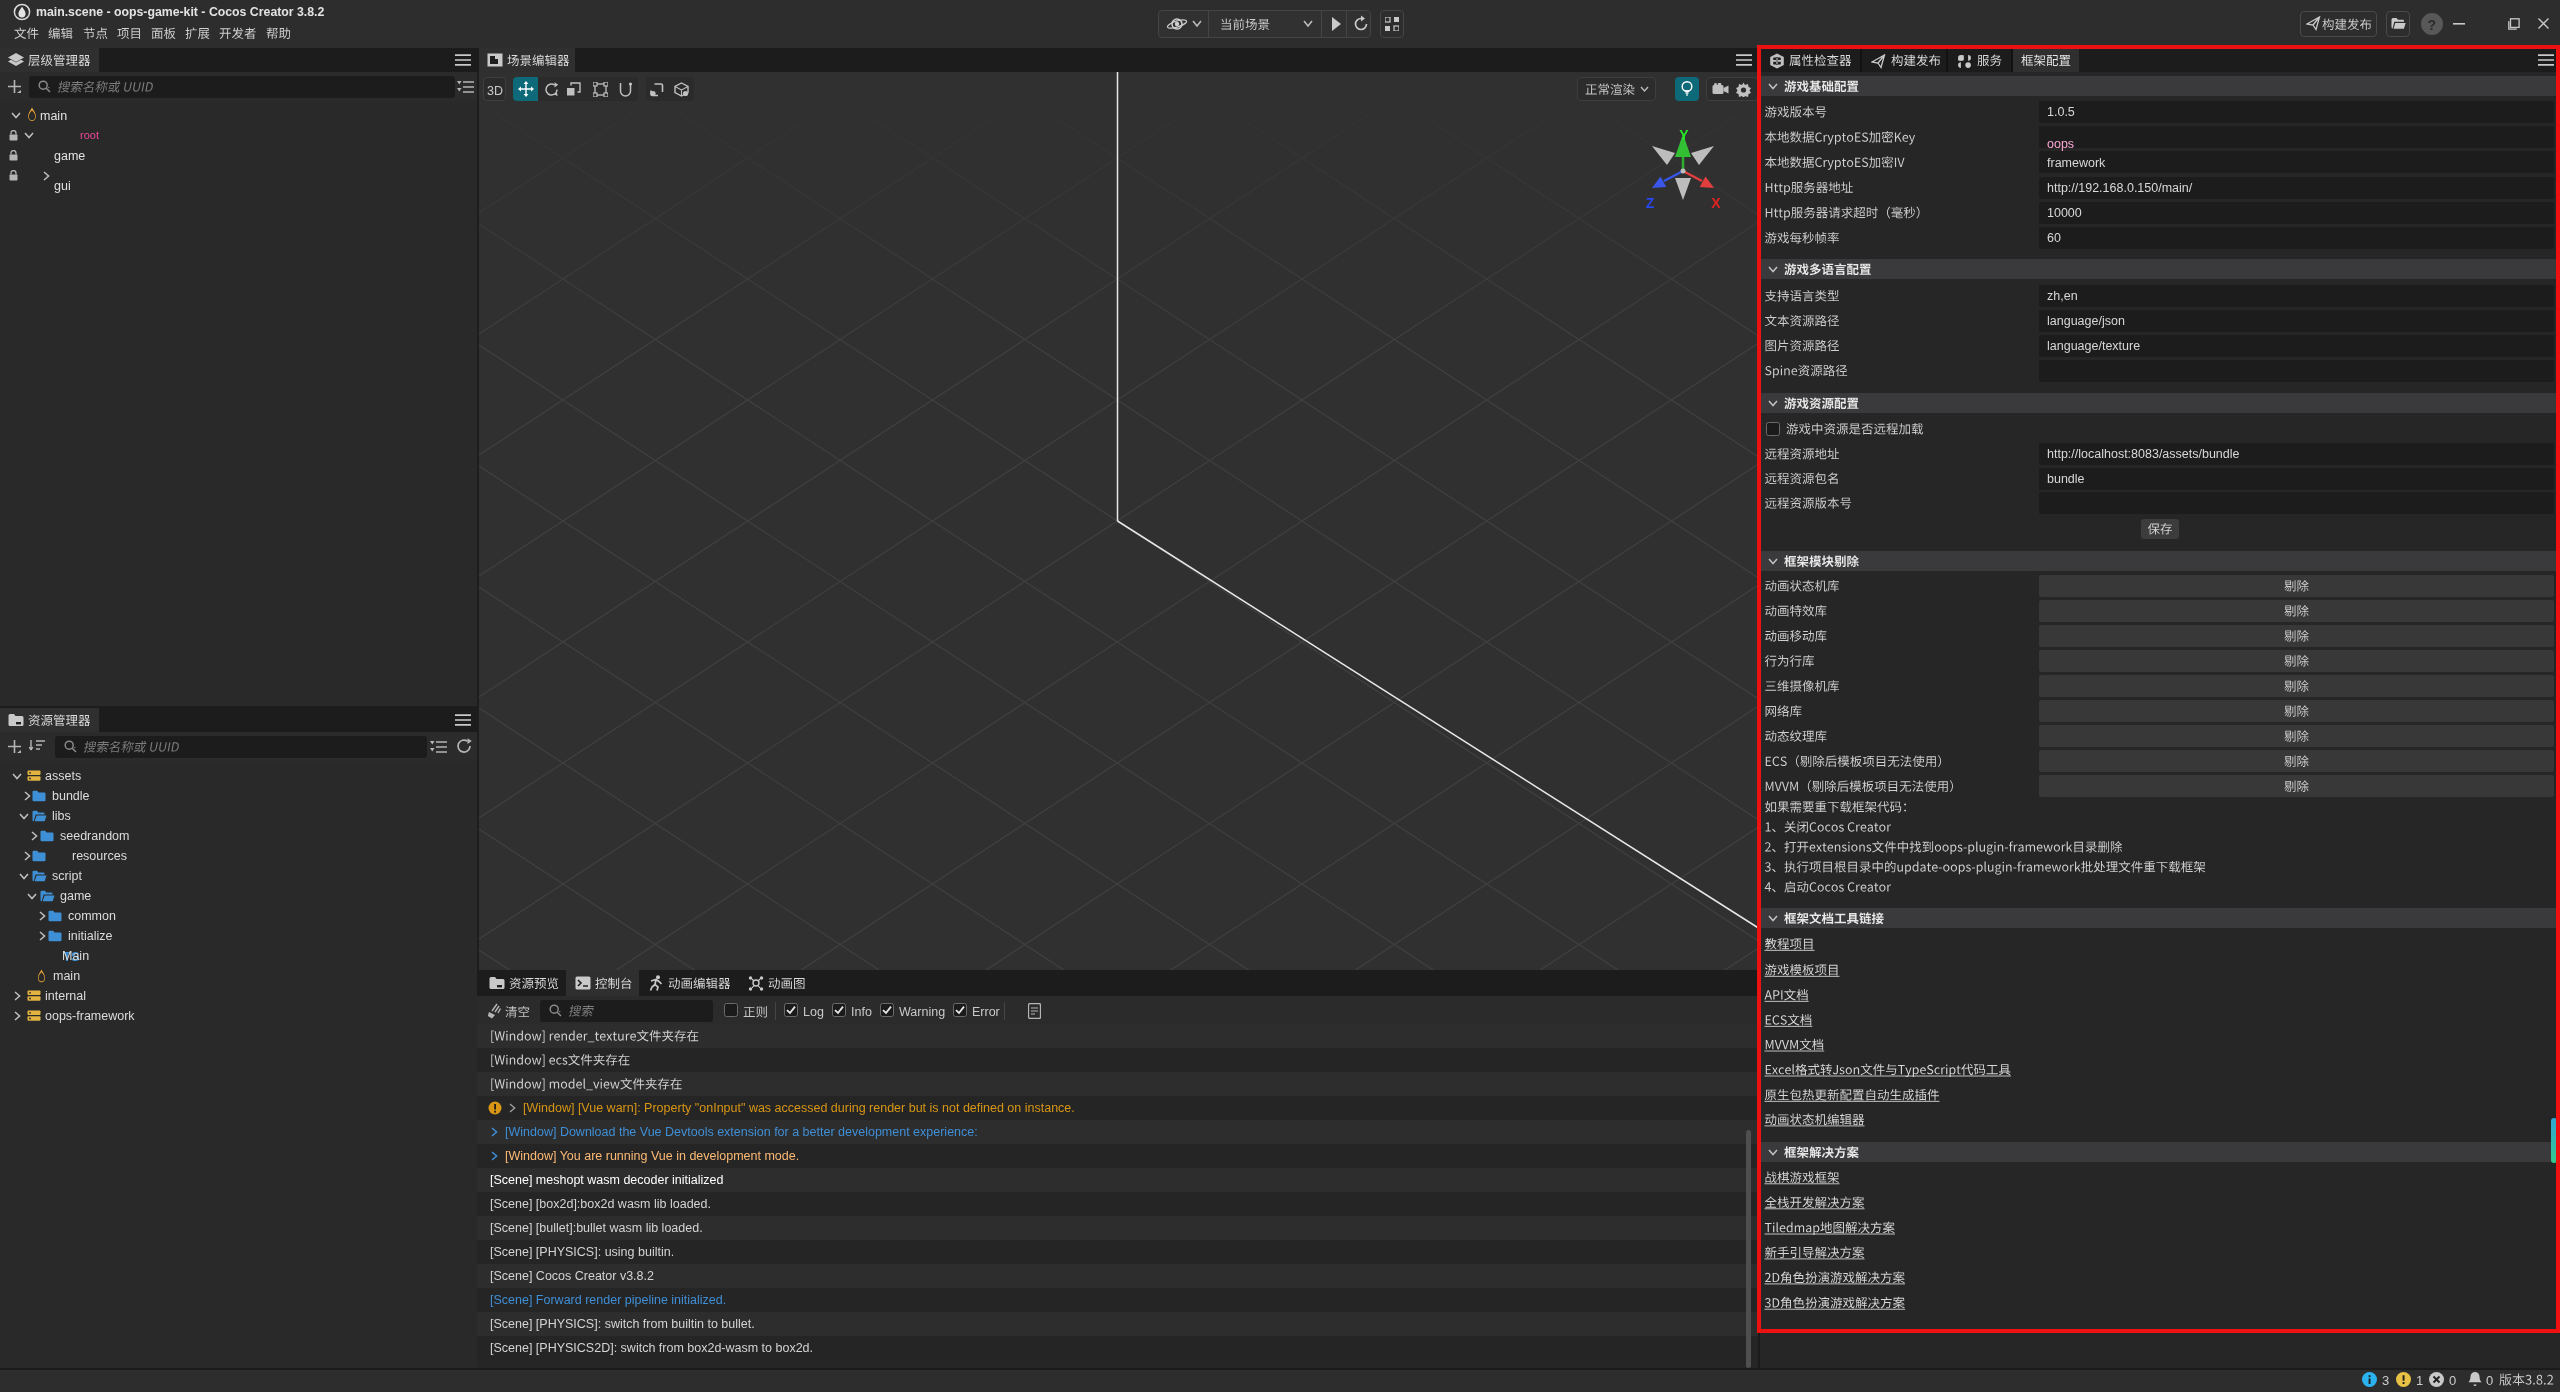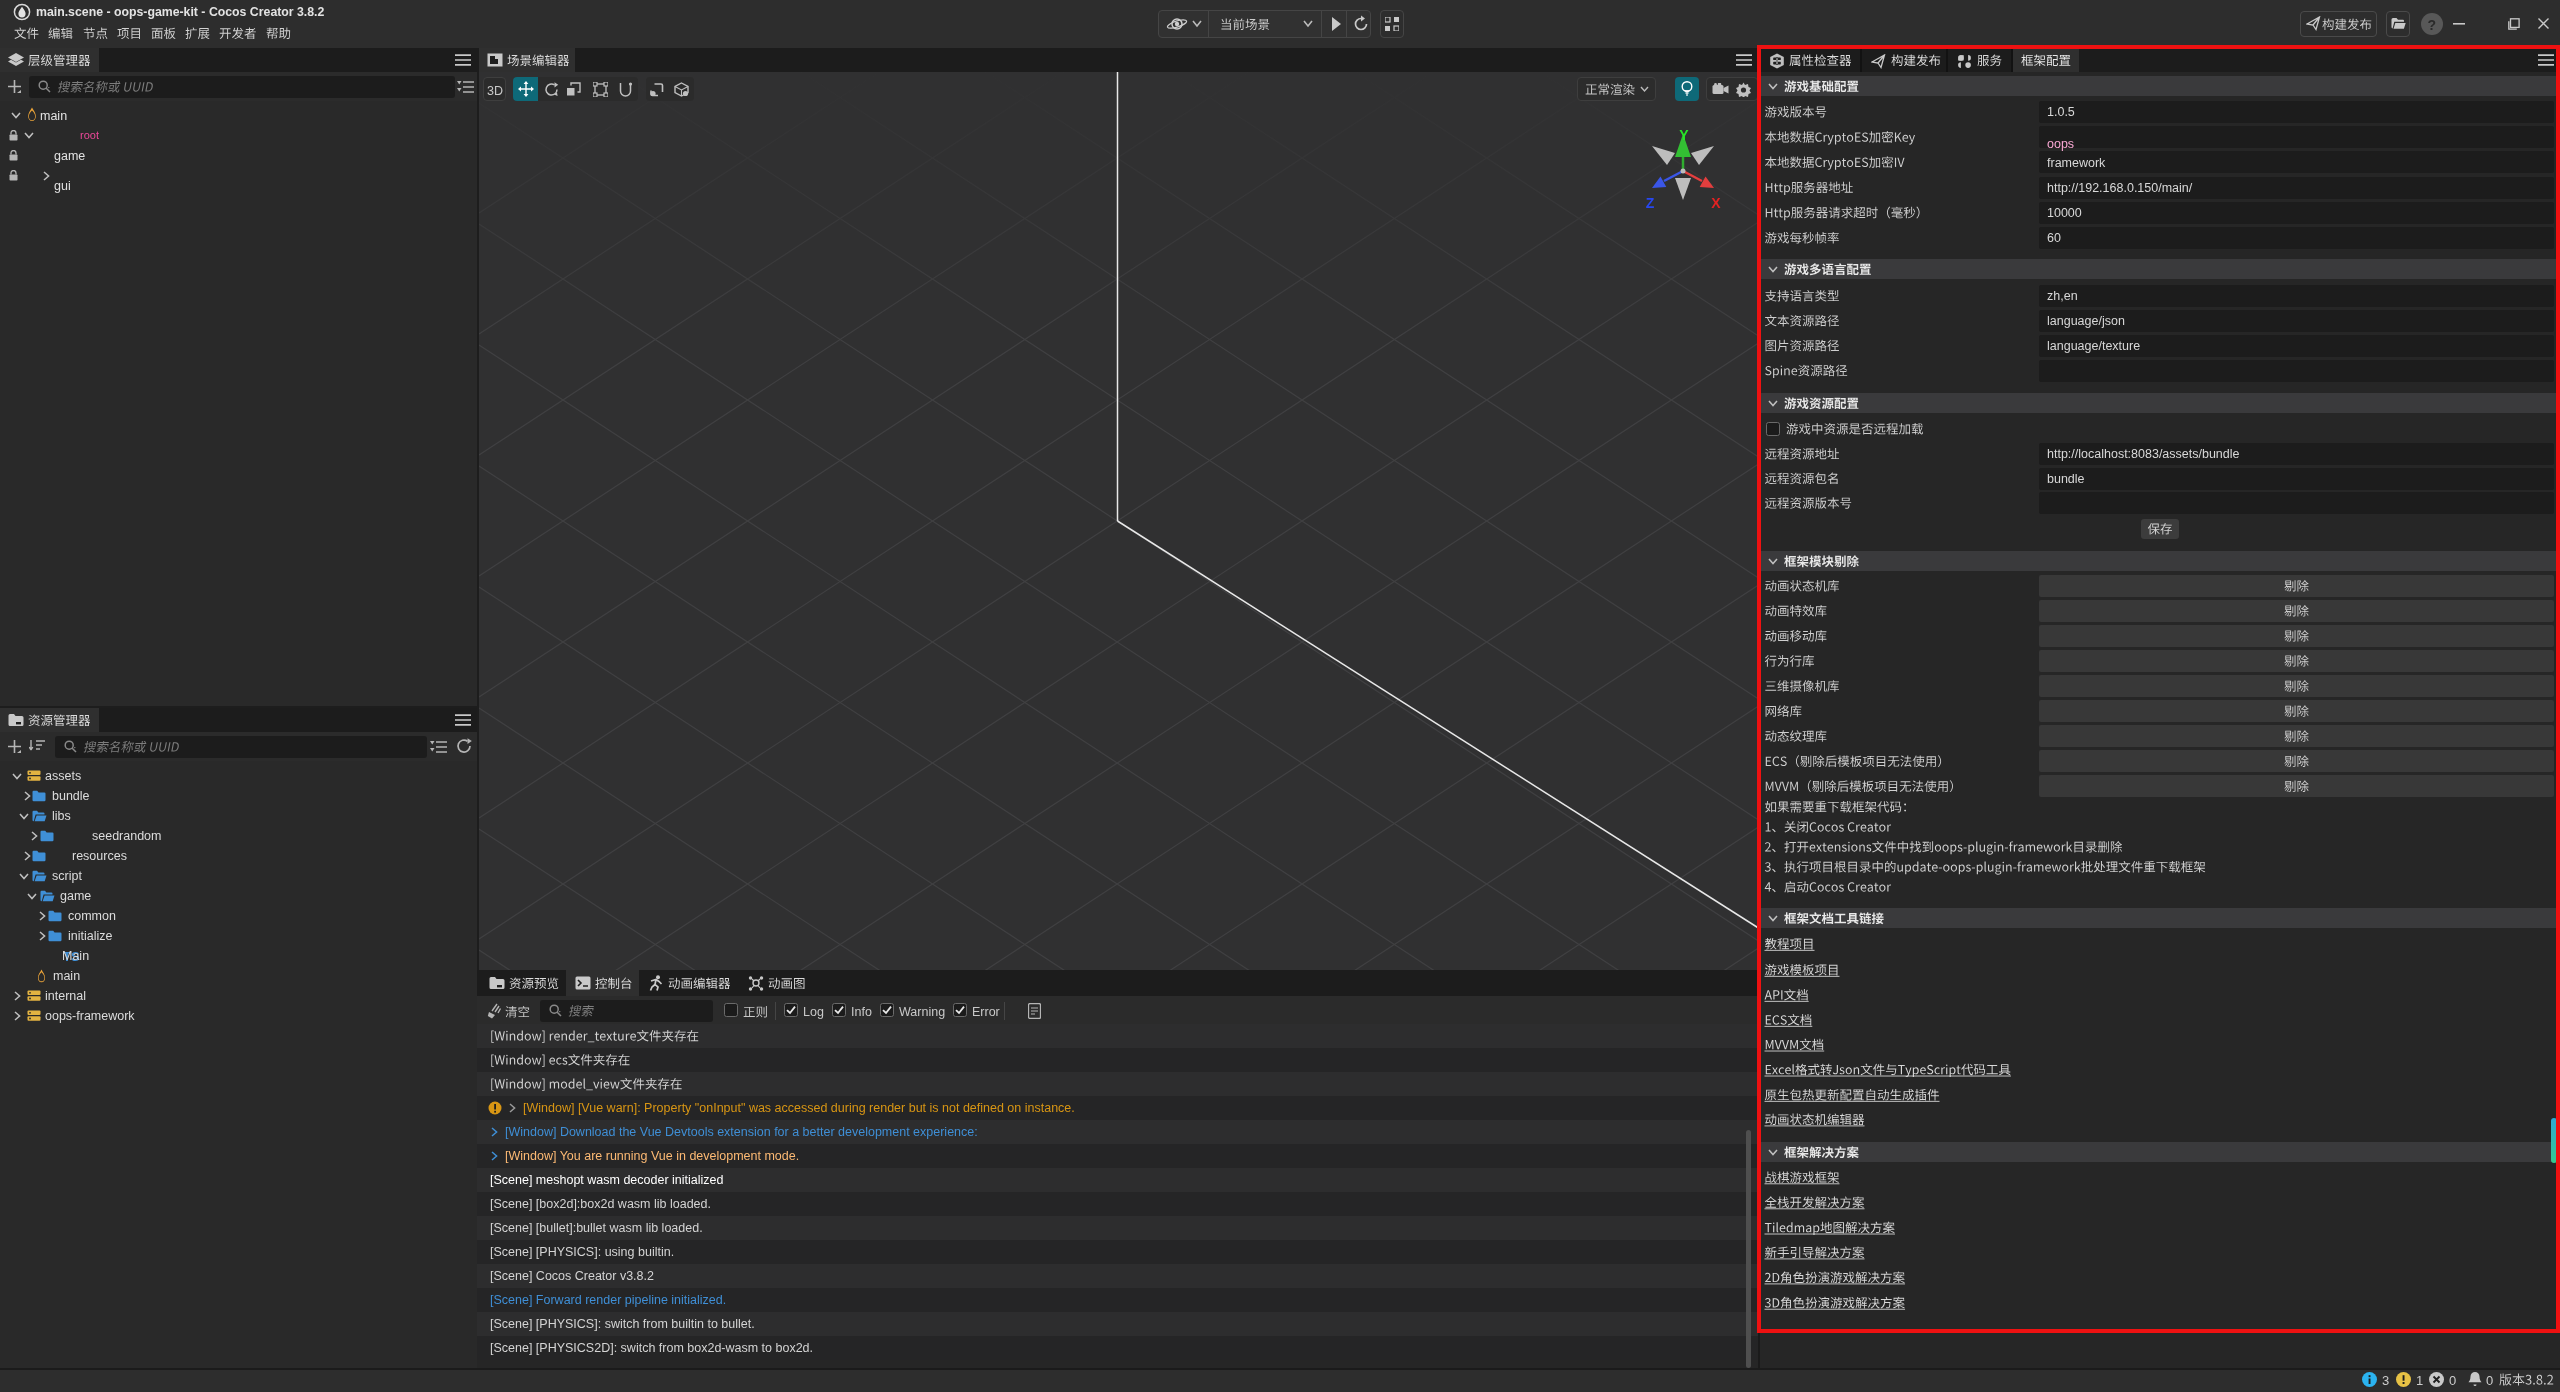--- a/index.html
+++ b/index.html
@@ -175,21 +175,21 @@
     <path d="M0.5 2 Q0.5 0.8 1.7 0.8 L5 0.8 L6.4 2.4 L11.3 2.4 Q12.5 2.4 12.5 3.6 L12.5 4.4 L3.6 4.4 L1.8 11 L1.7 11.2 Q0.5 11.2 0.5 10 Z" fill="#3f8fd6"></path>
     <path d="M2.6 11.2 L4.6 5.4 L14.5 5.4 L12.7 11.2 Z" fill="#3f8fd6"></path>
   </svg>
 <span class="tx " style="left:52.0px;top:809.2px;font-size:12.5px;color:#dcdcdc;">libs</span>
 <svg class="a" style="left:31px;top:831px;" width="7" height="10" viewBox="0 0 7 10">
     <path d="M1 1 L5.6 5 L1 9" fill="none" stroke="#c0c0c0" stroke-width="1.5"></path>
   </svg>
 <svg class="a" style="left:40px;top:830px;" width="14" height="12" viewBox="0 0 14 12">
     <path d="M0.5 2 Q0.5 0.8 1.7 0.8 L5.2 0.8 L6.6 2.4 L12.3 2.4 Q13.5 2.4 13.5 3.6 L13.5 10 Q13.5 11.2 12.3 11.2 L1.7 11.2 Q0.5 11.2 0.5 10 Z" fill="#3f8fd6"></path>
   </svg>
-<span class="tx " style="left:60.0px;top:829.2px;font-size:12.5px;color:#dcdcdc;margin-left:32px;">seedrandom</span>
+<span class="tx " style="left:60.0px;top:829.2px;font-size:12.5px;color:#dcdcdc;">seedrandom</span>
 <svg class="a" style="left:24px;top:851px;" width="7" height="10" viewBox="0 0 7 10">
     <path d="M1 1 L5.6 5 L1 9" fill="none" stroke="#c0c0c0" stroke-width="1.5"></path>
   </svg>
 <svg class="a" style="left:32px;top:850px;" width="14" height="12" viewBox="0 0 14 12">
     <path d="M0.5 2 Q0.5 0.8 1.7 0.8 L5.2 0.8 L6.6 2.4 L12.3 2.4 Q13.5 2.4 13.5 3.6 L13.5 10 Q13.5 11.2 12.3 11.2 L1.7 11.2 Q0.5 11.2 0.5 10 Z" fill="#3f8fd6"></path>
   </svg>
 <span class="tx " style="left:52.0px;top:849.2px;font-size:12.5px;color:#dcdcdc;padding-left:20px;">resources</span>
 <svg class="a" style="left:19px;top:873px;" width="10" height="7" viewBox="0 0 10 7">
     <path d="M1 1 L5 5.6 L9 1" fill="none" stroke="#c0c0c0" stroke-width="1.5"></path>
   </svg>

